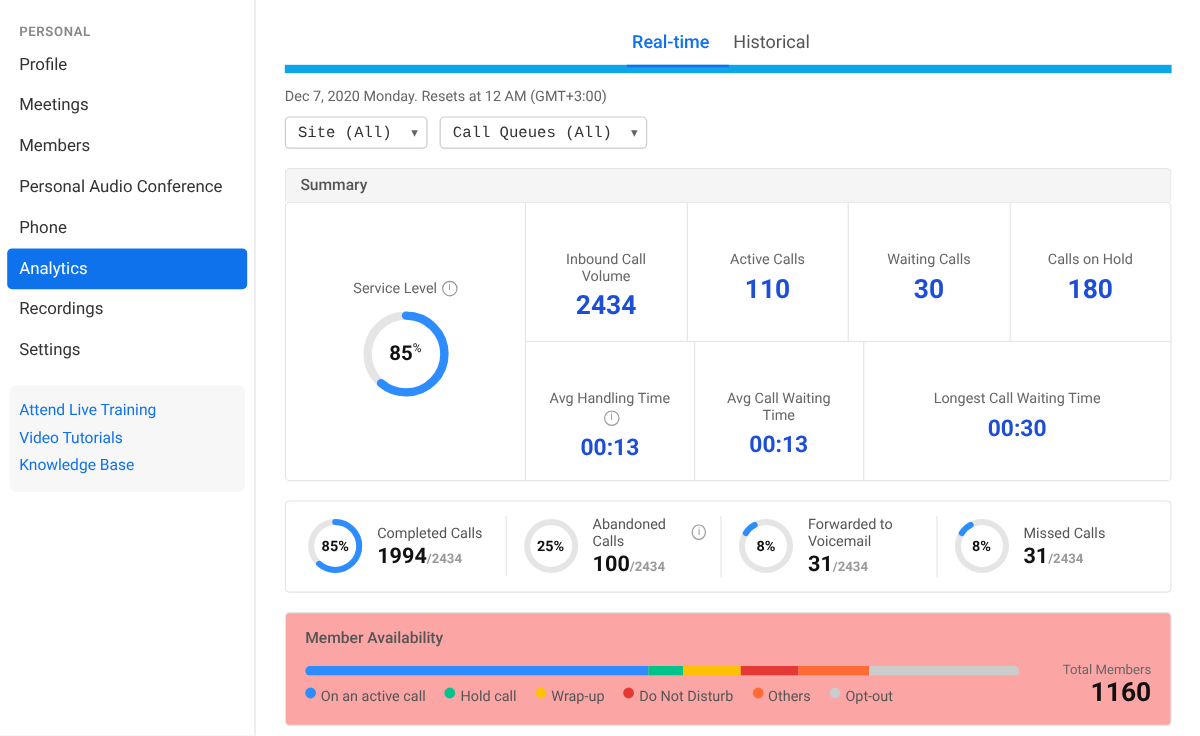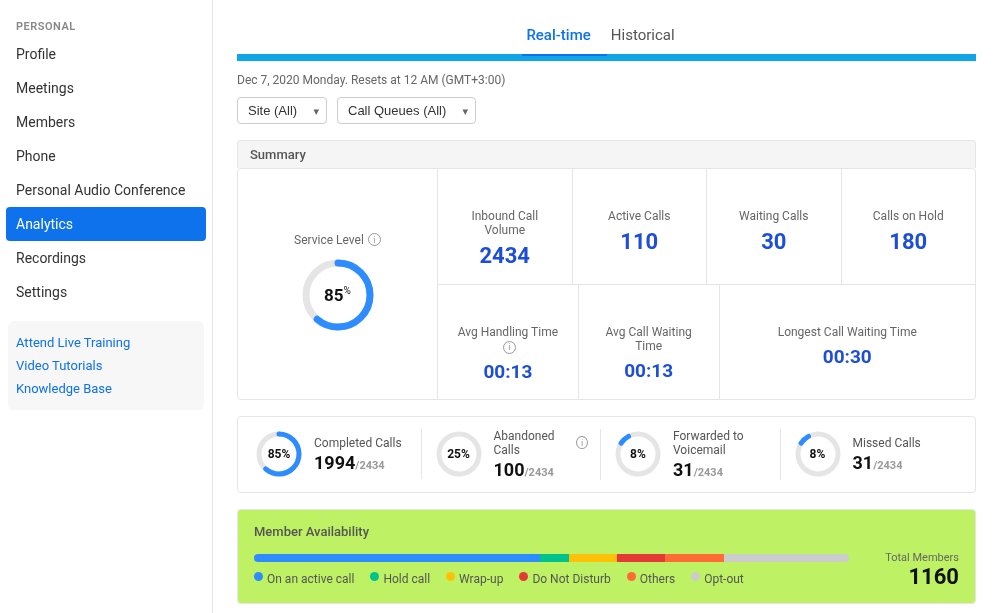--- a/index.html
+++ b/index.html
@@ -20,21 +20,21 @@
     
     .tabs { display: flex; border-bottom: 7px solid #0ea5e9; margin-bottom: 12px; gap: 0; justify-content: center; }
     .tab { padding: 10px 16px 10px 4px; cursor: pointer; font-size: 15px; color: #555; border-bottom: 2px solid transparent; margin-bottom: -2px; }
     .tab.active { color: #0e72ed; border-bottom: 2px solid #0e72ed; font-weight: 500; }
 
     
     .date-info { font-size: 12px; color: #666; margin-bottom: 10px; margin-top: 8px; }
 
     
     .filters { display: flex; gap: 10px; margin-bottom: 16px; }
-    .filter-select { border: 1px solid #ccc; border-radius: 4px; padding: 5px 28px 5px 10px; font-size: 13px; color: #333; background: #fff; appearance: none; cursor: pointer; position: relative; }
+    .filter-select { border: 1px solid #ccc; border-radius: 4px; padding: 5px 28px 5px 10px; font-size: 13px; color: #333; background: #fff; appearance: none; cursor: pointer; position: relative; font-family: Liberation Mono, monospace; }
     .filter-wrap { position: relative; display: inline-block; }
     .filter-wrap::after { content: '▾'; position: absolute; right: 8px; top: 50%; transform: translateY(-50%); pointer-events: none; font-size: 11px; color: #666; }
 
     
     .section-label { font-size: 13px; color: #555; font-weight: 500; background: #f5f5f5; padding: 6px 12px; border-radius: 4px 4px 0 0; border: 1px solid #e5e5e5; border-bottom: none; display: inline-block; width: 100%; }
 
     
     .cards-section { border: 1px solid #e5e5e5; border-radius: 4px; background: #fff; margin-bottom: 16px; }
 
     
@@ -62,21 +62,21 @@
     
     .call-stats-row { display: flex; align-items: center; padding: 12px 16px; gap: 12px; }
     .call-stat-item { display: flex; align-items: center; gap: 10px; flex: 1; border-right: 1px solid #e5e5e5; padding-right: 12px; }
     .call-stat-item:last-child { border-right: none; }
     .call-stat-text { }
     .call-stat-name { font-size: 12px; color: #555; margin-bottom: 2px; display: flex; align-items: center; gap: 3px; }
     .call-stat-main { font-size: 18px; font-weight: 700; color: #111; }
     .call-stat-sub { font-size: 11px; color: #999; }
 
     
-    .member-section { border: 1px solid #e5e5e5; border-radius: 4px; background: #bef264; padding: 14px 16px; }
+    .member-section { border: 1px solid #e5e5e5; border-radius: 4px; background: #fca5a5; padding: 14px 16px; }
     .member-section-title { font-size: 13px; color: #555; font-weight: 500; margin-bottom: 12px; }
     .bar-container { display: flex; height: 8px; border-radius: 4px; overflow: hidden; width: 100%; margin-bottom: 10px; }
     .legend-row { display: flex; align-items: center; gap: 16px; flex-wrap: wrap; }
     .legend-item { display: flex; align-items: flex-start; gap: 4px; font-size: 12px; color: #555; }
     .legend-dot { width: 9px; height: 9px; border-radius: 50%; }
     .total-members { margin-left: auto; text-align: right; }
     .total-members-label { font-size: 11px; color: #666; }
     .total-members-value { font-size: 22px; font-weight: 700; color: #111; }
     .member-bottom { display: flex; align-items: center; }
 
@@ -84,22 +84,22 @@
   </style>
 </head>
 <body>
 
 <div class="sidebar">
   <div class="sidebar-section-label">PERSONAL</div>
 
   <div class="sidebar-item">Profile</div>
   <div class="sidebar-item">Meetings</div>
   <div class="sidebar-item">Members</div>
+  <div class="sidebar-item">Personal Audio Conference</div>
   <div class="sidebar-item">Phone</div>
-  <div class="sidebar-item">Personal Audio Conference</div>
   <div class="sidebar-item active">Analytics</div>
   <div class="sidebar-item">Recordings</div>
   <div class="sidebar-item">Settings</div>
 
   <div class="sidebar-resources">
     <a href="#">Attend Live Training</a>
     <a href="#">Video Tutorials</a>
     <a href="#">Knowledge Base</a>
   </div>
 </div>

